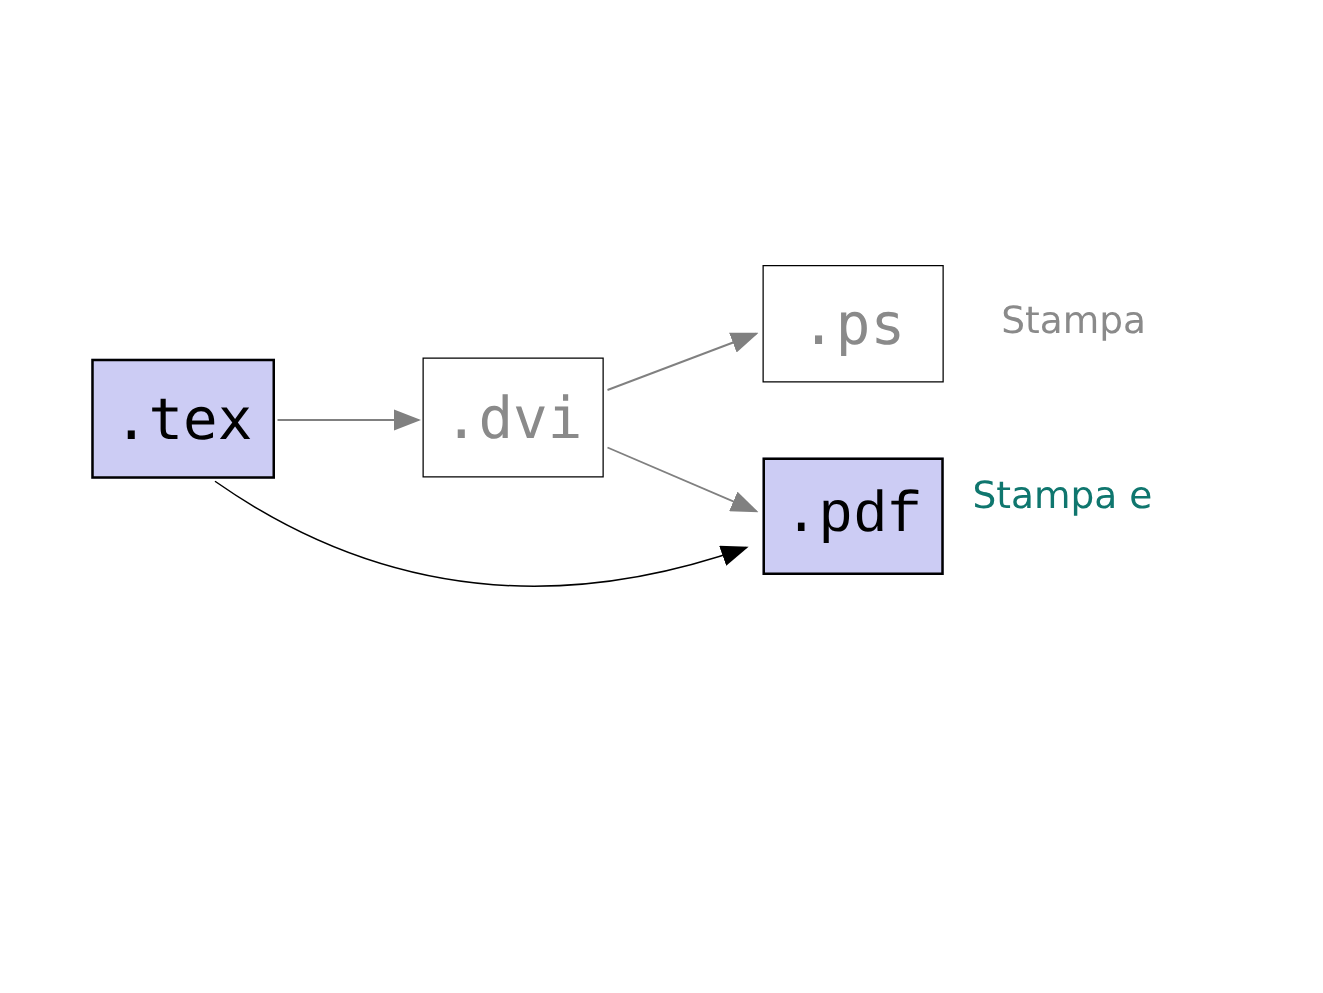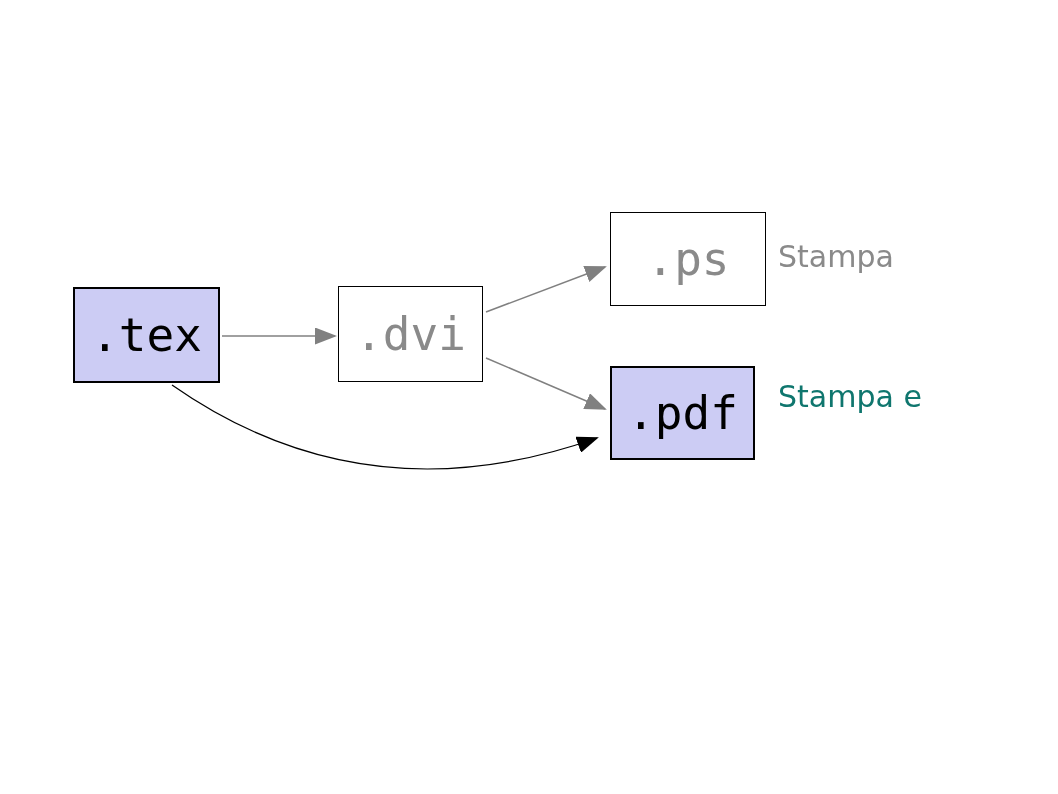--- a/index.html
+++ b/index.html
@@ -41,29 +41,29 @@
     border: 2px solid var(--node-border);
     color: #000000;
   }
   .node.plain {
     background: var(--node-fill-plain);
     border: 1px solid var(--node-border);
     color: var(--muted-text);
   }
   .node-tex { left: 73px;  top: 287px; width: 147px; height: 96px; }
   .node-dvi { left: 338px; top: 286px; width: 145px; height: 96px; }
-  .node-ps  { left: 610px; top: 212px; width: 156px; height: 94px; }
-  .node-pdf { left: 610px; top: 366px; width: 145px; height: 94px; }
+  .node-ps  { left: 610px; top: 212px; width: 145px; height: 94px; }
+  .node-pdf { left: 610px; top: 366px; width: 145px; height: 94px; font-family: Liberation Mono, monospace; }
   .annotation {
     position: absolute;
     font-size: 30px;
     line-height: 37px;
     white-space: nowrap;
   }
-  .annotation.muted { color: var(--muted-text); }
+  .annotation.muted { color: var(--muted-text); margin-left: 23px; }
   .annotation.dark  { color: #0f766e; }
   .annotation-ps  { left: 778px; top: 238px; }
   .annotation-pdf { left: 778px; top: 378px; }
   .annotation-line { display: block; }
 </style>
 </head>
 <body>
 
 <div class="canvas">
 

